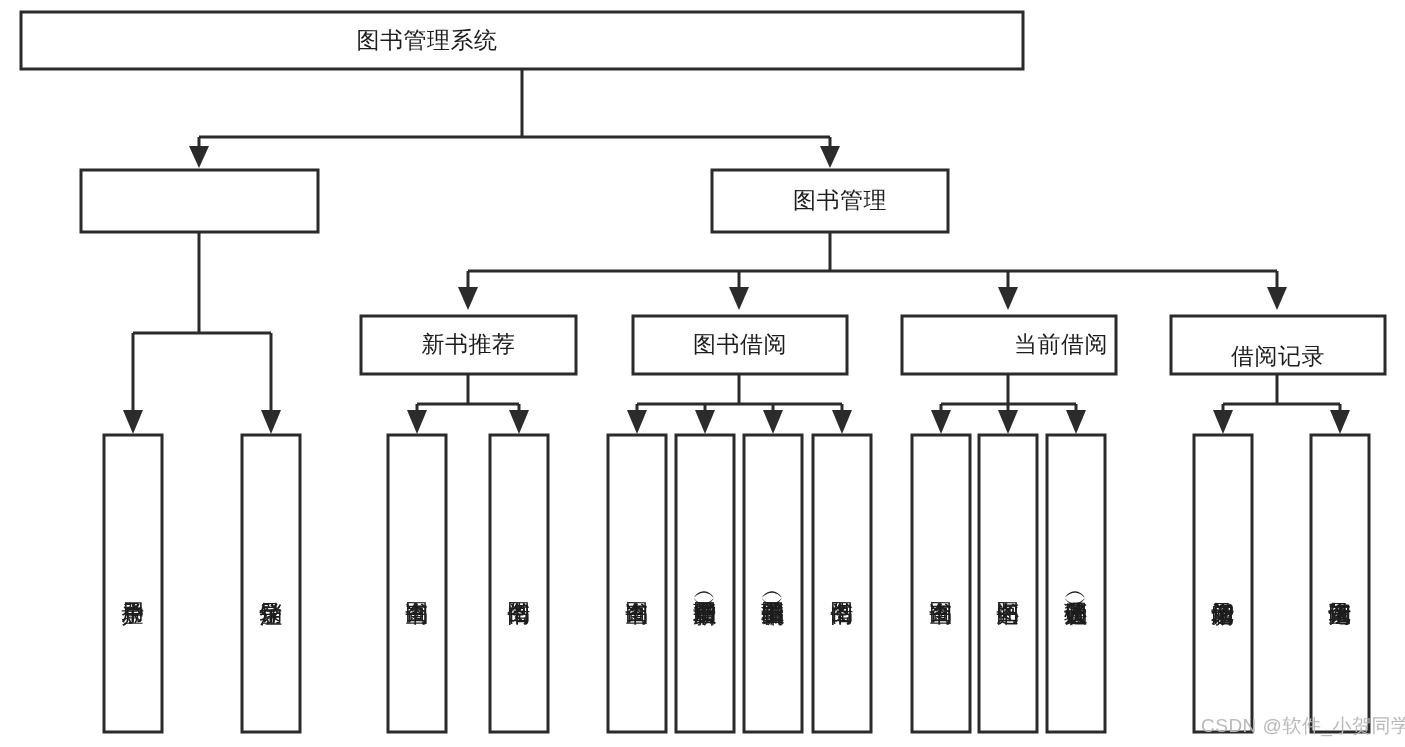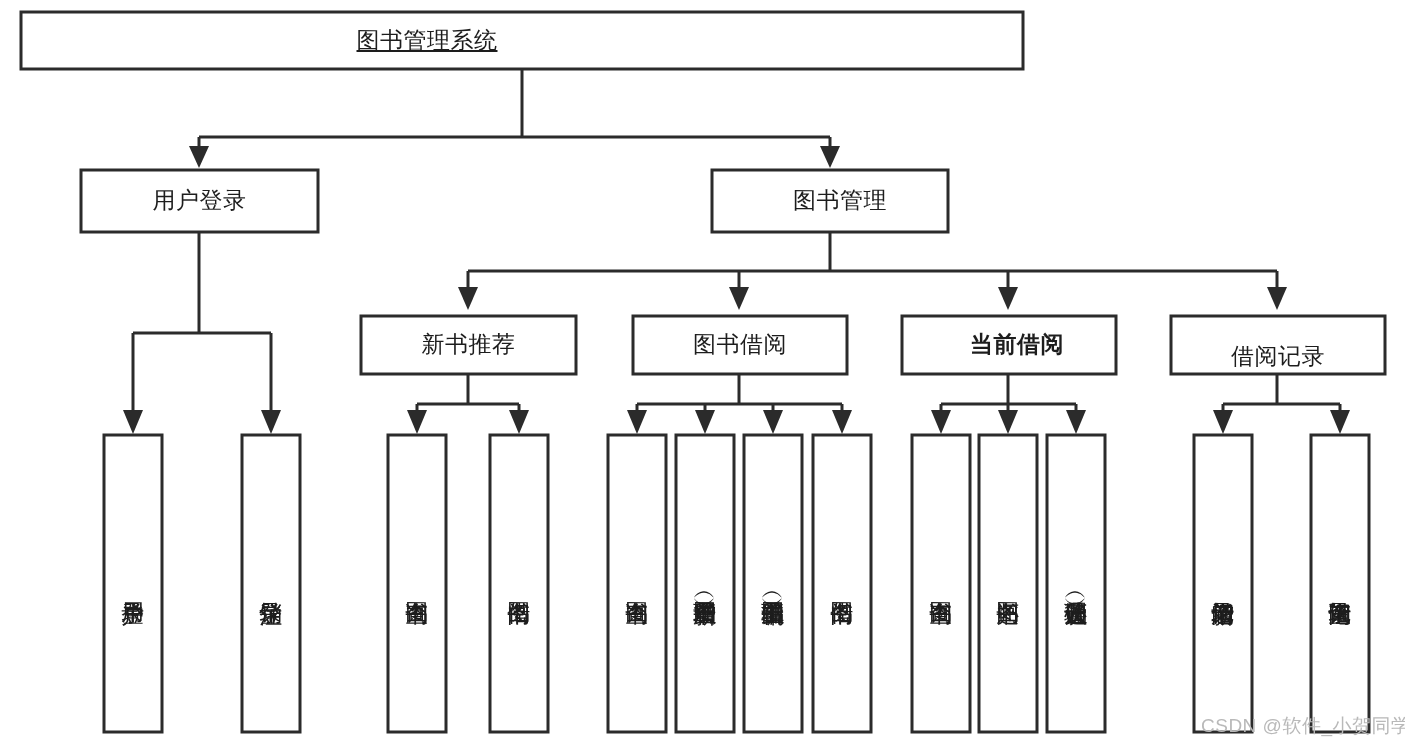--- a/index.html
+++ b/index.html
@@ -167,28 +167,27 @@
     <rect class="node-box" x="813" y="435" width="58" height="297"></rect>
 
     <rect class="node-box" x="912" y="435" width="58" height="297"></rect>
     <rect class="node-box" x="979" y="435" width="58" height="297"></rect>
     <rect class="node-box" x="1047" y="435" width="58" height="297"></rect>
 
     <rect class="node-box" x="1194" y="435" width="58" height="297"></rect>
     <rect class="node-box" x="1311" y="435" width="58" height="297"></rect>
   </svg>
 
-  <div class="node-label-h" style="left:21px; top:12px; width:812px; height:57px;text-decoration:underline;">图书管理系统</div>
-
-  <div class="node-label-h" style="left:81px; top:170px; width:237px; height:62px;">用户登录</div>
+  <div class="node-label-h" style="left:21px; top:12px; width:812px; height:57px;">图书管理系统</div>
+
   <div class="node-label-h" style="left:712px; top:170px; width:256px; height:62px;">图书管理</div>
 
   <div class="node-label-h" style="left:361px; top:316px; width:215px; height:58px;border-radius:6px;">新书推荐</div>
   <div class="node-label-h" style="left:633px; top:316px; width:214px; height:58px;">图书借阅</div>
-  <div class="node-label-h" style="left:910px; top:316px; width:214px; height:58px;font-weight:bold;">当前借阅</div>
+  <div class="node-label-h" style="left:954px; top:316px; width:214px; height:58px;">当前借阅</div>
   <div class="node-label-h" style="left:1171px; top:328px; width:214px; height:58px;">借阅记录</div>
 
   <div class="node-label-v" style="left:104px; top:435px; width:58px; height:297px;">用户登录</div>
   <div class="node-label-v" style="left:242px; top:435px; width:58px; height:297px;">注销登录</div>
 
   <div class="node-label-v" style="left:388px; top:435px; width:58px; height:297px;">查询图书</div>
   <div class="node-label-v" style="left:490px; top:435px; width:58px; height:297px;">借阅图书</div>
 
   <div class="node-label-v" style="left:608px; top:435px; width:58px; height:297px;">查询图书</div>
   <div class="node-label-v" style="left:676px; top:435px; width:58px; height:297px;">新增图书（管理员）</div>

